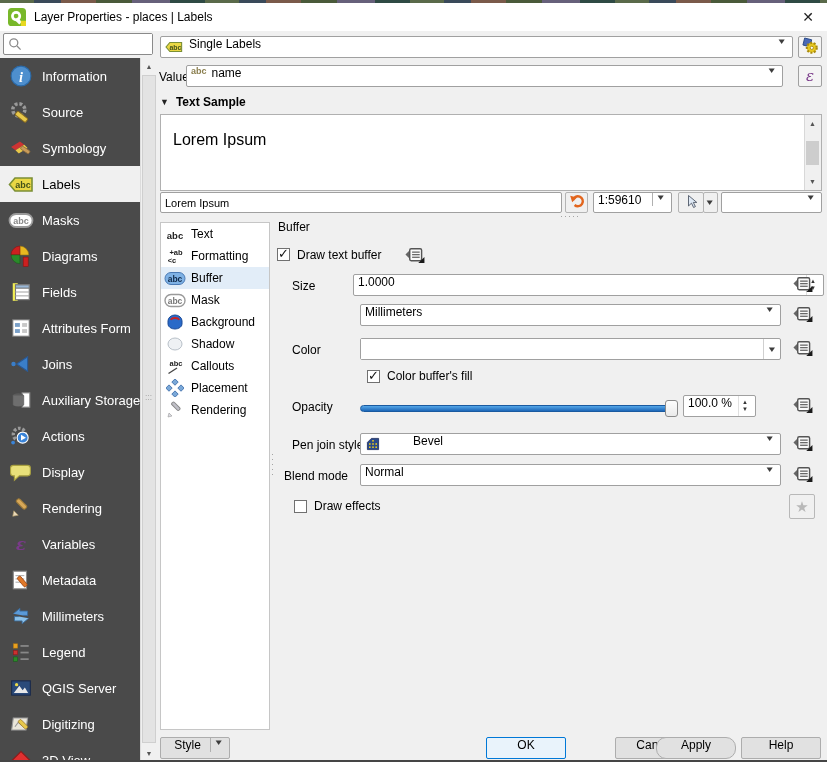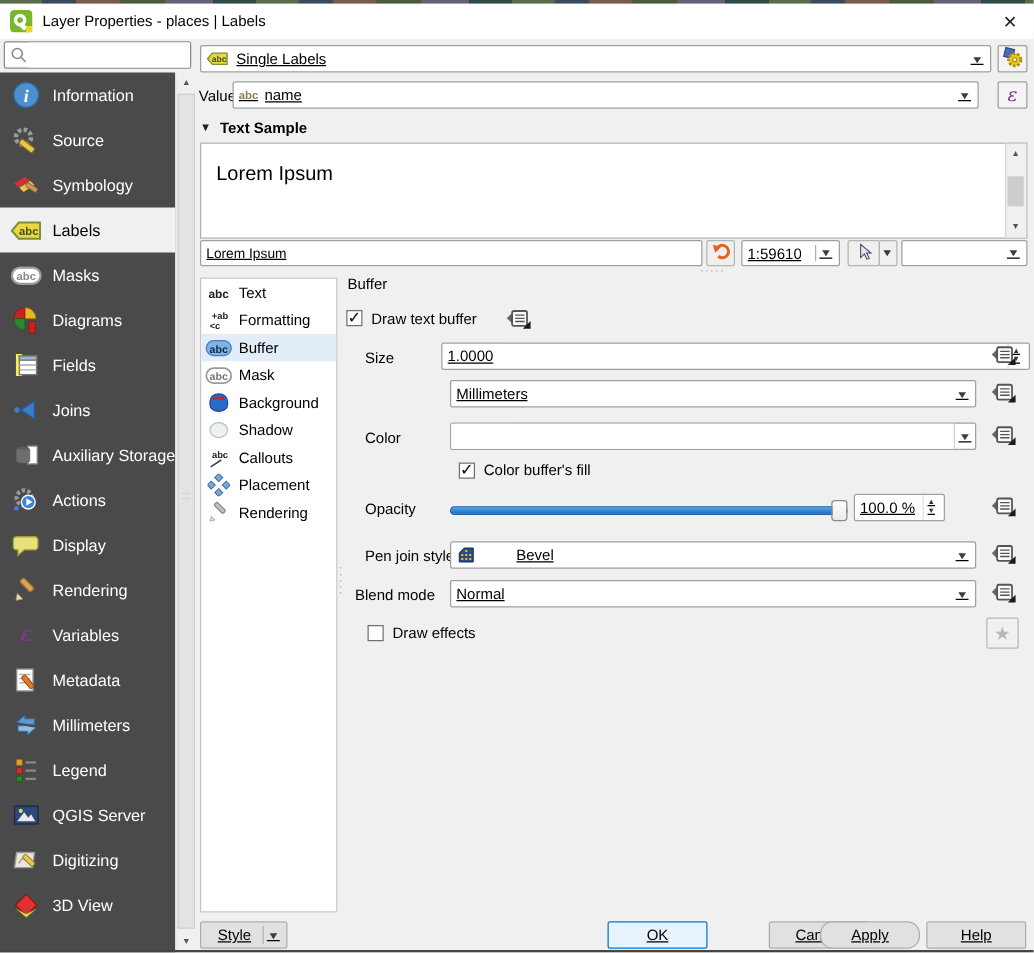--- a/index.html
+++ b/index.html
@@ -23,21 +23,21 @@
   .sidebar{position:absolute;left:0;top:58px;width:140px;height:704px;background:#4a4a4a;overflow:hidden;}
   .side-item{height:36px;display:flex;align-items:center;color:#fff;font-size:13px;cursor:default;}
   .side-item.selected{background:#f0f0f0;color:#000;}
   .side-icon{width:26px;height:22px;margin-left:8px;display:flex;align-items:center;justify-content:center;flex:0 0 26px;}
   .side-label{margin-left:8px;white-space:nowrap;}
   .sb-scroll{position:absolute;left:140px;top:58px;width:17px;height:704px;background:#f0f0f0;border-left:1px solid #dcdcdc;box-sizing:border-box;}
   .sb-arrow{position:absolute;left:0;width:16px;height:17px;display:flex;align-items:center;justify-content:center;font-size:7px;color:#555;}
   .sb-thumb{position:absolute;left:1px;top:17px;width:14px;height:668px;background:#e3e3e3;border:1px solid #cfcfcf;box-sizing:border-box;}
   .sb-grip{position:absolute;left:4px;top:336px;color:#9a9a9a;font-size:7px;line-height:4px;letter-spacing:0;}
   
-  .combo,.spinbox,.textinput,.btn{box-sizing:border-box;position:absolute;background:#fff;border:1px solid #a0a0a0;border-radius:2px;display:flex;align-items:center;font-size:12px;text-decoration:underline;}
+  .combo,.spinbox,.textinput,.btn{box-sizing:border-box;position:absolute;background:#fff;border:1px solid #a0a0a0;border-radius:2px;display:flex;font-size:12px;}
   .combo{padding:0 4px;}
   .combo .clabel{white-space:nowrap;overflow:hidden;}
   .arrow{margin-left:auto;color:#3c3c3c;font-size:8px;transform:scaleX(1.3);padding-right:2px;}
   .spin-ud{margin-left:auto;display:flex;flex-direction:column;justify-content:center;color:#333;font-size:6px;line-height:7px;padding:0 3px;border-left:1px solid #e0e0e0;height:100%;}
   .textinput{padding:0 4px;}
   .textinput input{border:none;outline:none;width:100%;font:inherit;background:transparent;padding:0;}
   .btn{background:#e1e1e1;border:1px solid #adadad;justify-content:center;cursor:default;}
   .btn.default{background:#e9f3fb;border:1px solid #0078d7;}
   .iconbtn{box-sizing:border-box;position:absolute;background:#f4f4f4;border:1px solid #a0a0a0;border-radius:2px;display:flex;align-items:center;justify-content:center;}
   .ddbtn{position:absolute;width:28px;height:22px;display:flex;align-items:center;justify-content:center;background:transparent;border:none;}
@@ -161,20 +161,32 @@
         <span class="side-icon">
           <svg width="22" height="22" viewBox="0 0 20 20">
             <rect x="2.5" y="2" width="4.5" height="16" fill="#f3ef54"></rect>
             <rect x="5" y="3.5" width="12.5" height="13.5" fill="#fff" stroke="#777"></rect>
             <rect x="5" y="3.5" width="12.5" height="3" fill="#9ab8d8" stroke="#777"></rect>
             <line x1="5" y1="10" x2="17.5" y2="10" stroke="#aaa"></line>
             <line x1="5" y1="13.5" x2="17.5" y2="13.5" stroke="#aaa"></line>
           </svg>
         </span>
         <span class="side-label">Fields</span>
+      </div>
+      <div class="side-item">
+        <span class="side-icon">
+          <svg width="22" height="22" viewBox="0 0 20 20">
+            <rect x="2.5" y="2.5" width="15" height="15" fill="#fff" stroke="#777"></rect>
+            <rect x="4.5" y="5.5" width="4.5" height="3.5" fill="#7aa0c8"></rect>
+            <rect x="11" y="5.5" width="4.5" height="3.5" fill="#c8c8c8"></rect>
+            <rect x="4.5" y="11" width="4.5" height="3.5" fill="#7aa0c8"></rect>
+            <rect x="11" y="11" width="4.5" height="3.5" fill="#c8c8c8"></rect>
+          </svg>
+        </span>
+        <span class="side-label">Attributes Form</span>
       </div>
       <div class="side-item">
         <span class="side-icon">
           <svg width="22" height="22" viewBox="0 0 20 20">
             <polygon points="16,3.5 16,16.5 6,10" fill="#3a7ec8" stroke="#2a5a96"></polygon>
             <circle cx="3.2" cy="10" r="2" fill="#3a7ec8"></circle>
           </svg>
         </span>
         <span class="side-label">Joins</span>
       </div>

